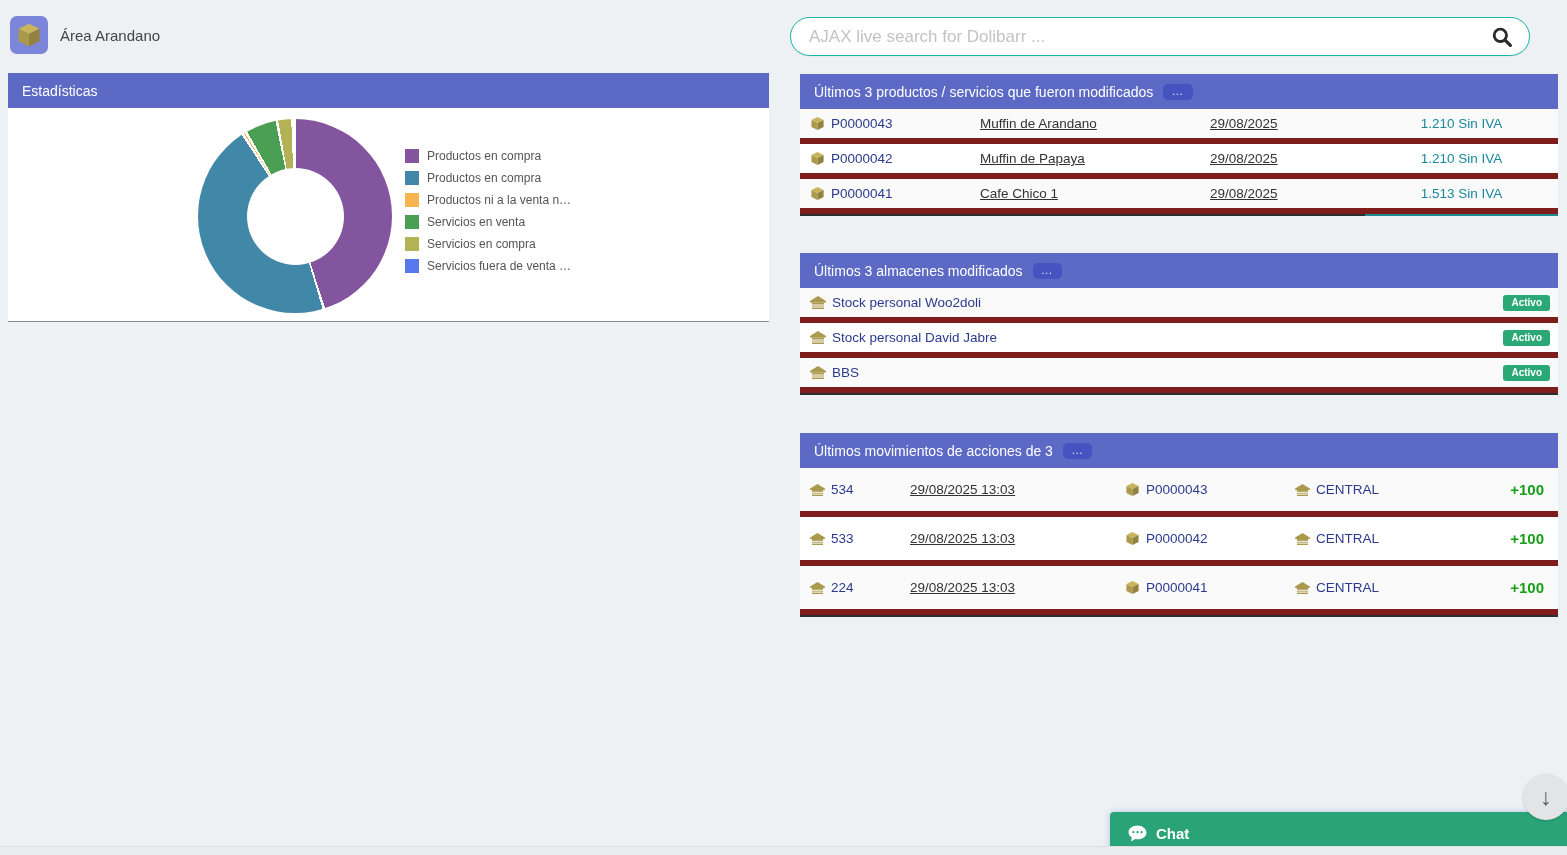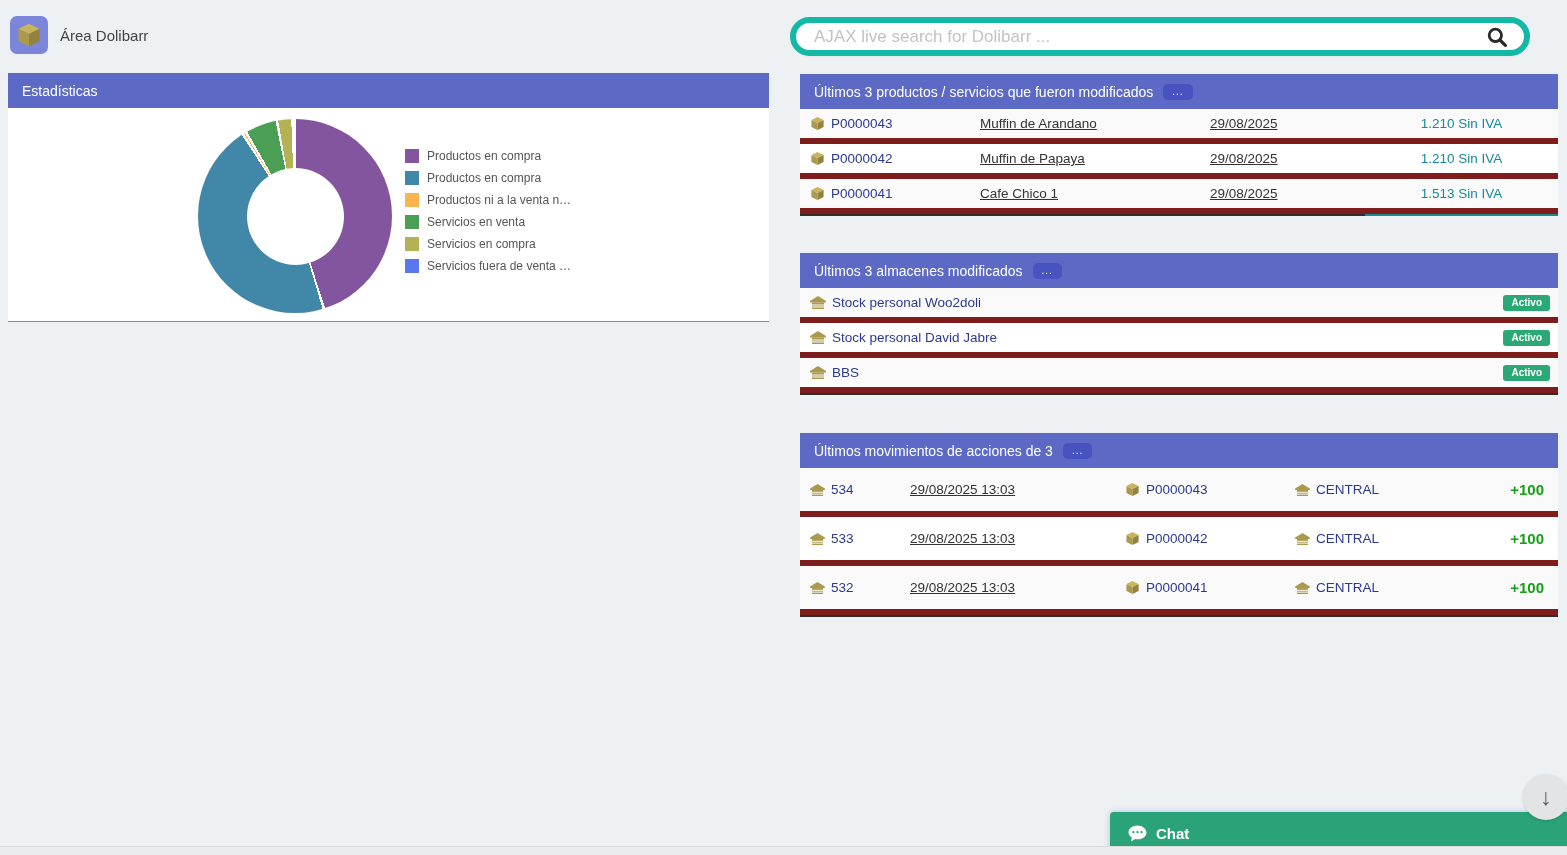--- a/index.html
+++ b/index.html
@@ -20,21 +20,21 @@
   .stats-panel { left:8px; top:73px; width:761px; }
   .stats-body { position:relative; height:214px; background:#fff; border-bottom:1px solid #8a8a8a; }
   .donut { position:absolute; left:190px; top:11px; width:194px; height:194px; border-radius:50%; }
   .donut-hole { position:absolute; left:287px; top:108px; width:97px; height:97px; margin-left:-48.5px; margin-top:-48.5px; border-radius:50%; background:#fff; }
   .legend { position:absolute; left:397px; top:41px; display:flex; flex-direction:column; gap:8px; }
   .legend-item { display:flex; align-items:center; gap:8px; height:14px; }
   .legend-swatch { width:14px; height:14px; flex:0 0 14px; }
   .legend-label { font-size:12px; color:#555; white-space:nowrap; }
 
   
-  .search-bar { position:absolute; left:790px; top:17px; width:740px; height:39px; background:#fff; border:6px solid #14b8a6; border-radius:20px; display:flex; align-items:center; padding:0 16px 0 18px; box-shadow:0 1px 2px rgba(0,0,0,.04); }
+  .search-bar { position:absolute; left:790px; top:17px; width:740px; height:39px; background:#fff; border:1px solid #14b8a6; border-radius:20px; display:flex; align-items:center; padding:0 16px 0 18px; box-shadow:0 1px 2px rgba(0,0,0,.04); }
   .search-input { flex:1; border:none; outline:none; font-size:17px; color:#444; background:transparent; font-family:"Liberation Sans", sans-serif; }
   .search-input::placeholder { color:#c3c3c3; }
 
   
   .right-panel { left:800px; width:758px; }
   .tbl-row { display:flex; align-items:center; background:#fff; border-bottom:6px solid #7f1d1d; font-size:13.5px; }
   .tbl-row:nth-child(even) { background:#fafafa; }
   .cell { display:flex; align-items:center; gap:6px; overflow:hidden; white-space:nowrap; }
   a.link { color:#2b3a8f; text-decoration:none; }
   .muted { color:#333;text-decoration:underline; }
@@ -75,21 +75,21 @@
 <body>
 
 <div class="page-head">
   <span class="app-icon">
     <svg width="26" height="26" viewBox="0 0 16 16">
       <polygon points="8,1 14.5,4.2 8,7.4 1.5,4.2" fill="#c9b45c"></polygon>
       <polygon points="1.5,4.2 8,7.4 8,15 1.5,11.8" fill="#ab9a4e"></polygon>
       <polygon points="14.5,4.2 8,7.4 8,15 14.5,11.8" fill="#93823e"></polygon>
     </svg>
   </span>
-  <span class="page-title">Área Dolibarr</span>
+  <span class="page-title">Área Arandano</span>
 </div>
 
 <div class="panel stats-panel">
   <div class="panel-header">
     <span>Estadísticas</span>
   </div>
   <div class="stats-body">
     <div class="donut" id="donut" style="background: conic-gradient(rgb(255, 255, 255) 0%, rgb(255, 255, 255) 0.225%, rgb(130, 85, 158) 0.225%, rgb(130, 85, 158) 44.9557%, rgb(255, 255, 255) 44.9557%, rgb(255, 255, 255) 45.1807%, rgb(255, 255, 255) 45.1807%, rgb(255, 255, 255) 45.4057%, rgb(65, 135, 168) 45.4057%, rgb(65, 135, 168) 90.7389%, rgb(255, 255, 255) 90.7389%, rgb(255, 255, 255) 90.9639%, rgb(255, 255, 255) 90.9639%, rgb(255, 255, 255) 91.1889%, rgb(248, 180, 78) 91.1889%, rgb(248, 180, 78) 91.3413%, rgb(255, 255, 255) 91.3413%, rgb(255, 255, 255) 91.5663%, rgb(255, 255, 255) 91.5663%, rgb(255, 255, 255) 91.7913%, rgb(75, 159, 85) 91.7913%, rgb(75, 159, 85) 96.763%, rgb(255, 255, 255) 96.763%, rgb(255, 255, 255) 96.988%, rgb(255, 255, 255) 96.988%, rgb(255, 255, 255) 97.213%, rgb(179, 178, 84) 97.213%, rgb(179, 178, 84) 99.3734%, rgb(255, 255, 255) 99.3734%, rgb(255, 255, 255) 99.5984%, rgb(255, 255, 255) 99.5984%, rgb(255, 255, 255) 99.8234%, rgb(90, 120, 238) 99.8234%, rgb(90, 120, 238) 99.8234%, rgb(255, 255, 255) 99.8234%, rgb(255, 255, 255) 100%);"></div>
     <div class="donut-hole"></div>
     <div class="legend">
@@ -292,21 +292,21 @@
     <div class="cell m-c5 qty">+100</div>
   </div>
   <div class="tbl-row">
     <div class="cell m-c1">
         <svg width="15" height="12" viewBox="0 0 16 13">
           <polygon points="8,0 16,5 16,6.5 0,6.5 0,5" fill="#ab9a4e"></polygon>
           <rect x="2" y="6.5" width="12" height="6.5" fill="#ab9a4e"></rect>
           <line x1="2" y1="9" x2="14" y2="9" stroke="#fff" stroke-width="1"></line>
           <line x1="2" y1="11" x2="14" y2="11" stroke="#fff" stroke-width="1"></line>
         </svg>
-        <a class="link" href="#">532</a>
+        <a class="link" href="#">224</a>
       </div>
     <div class="cell m-c2 muted">29/08/2025 13:03</div>
     <div class="cell m-c3">
         <svg width="15" height="15" viewBox="0 0 16 16">
           <polygon points="8,1 14.5,4.2 8,7.4 1.5,4.2" fill="#c9b45c"></polygon>
           <polygon points="1.5,4.2 8,7.4 8,15 1.5,11.8" fill="#ab9a4e"></polygon>
           <polygon points="14.5,4.2 8,7.4 8,15 14.5,11.8" fill="#93823e"></polygon>
         </svg>
         <a class="link" href="#">P0000041</a>
       </div>

